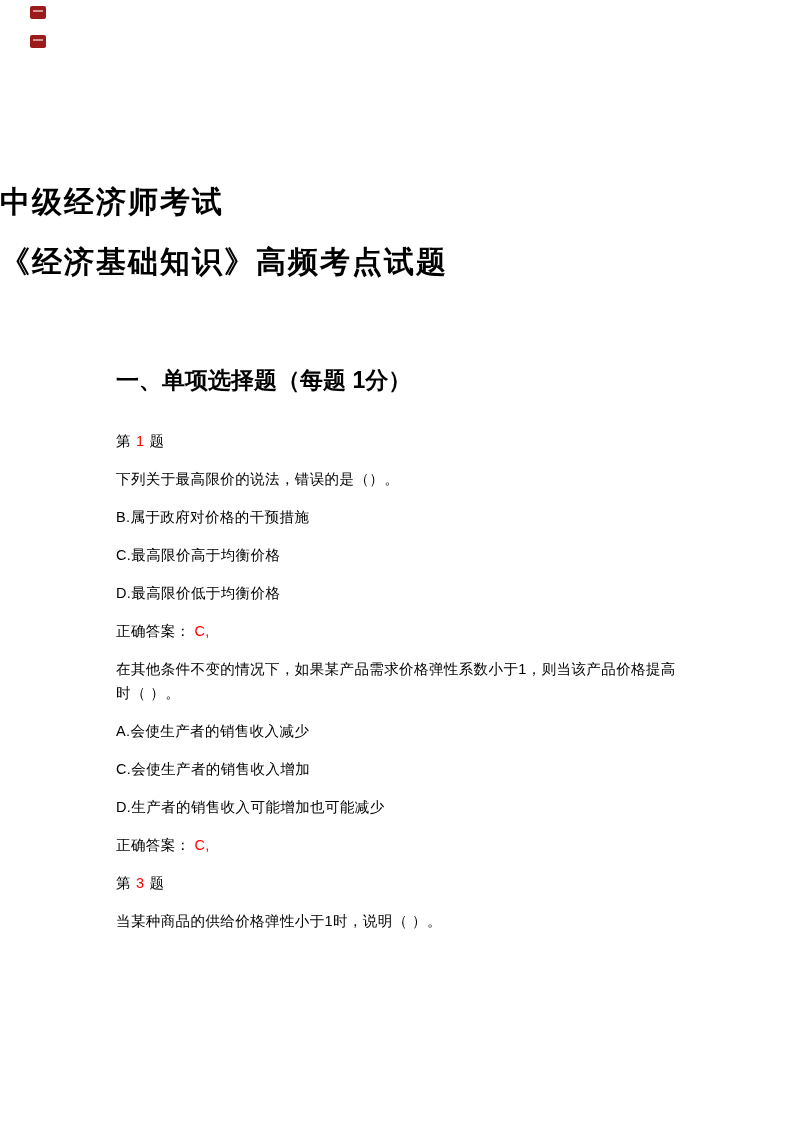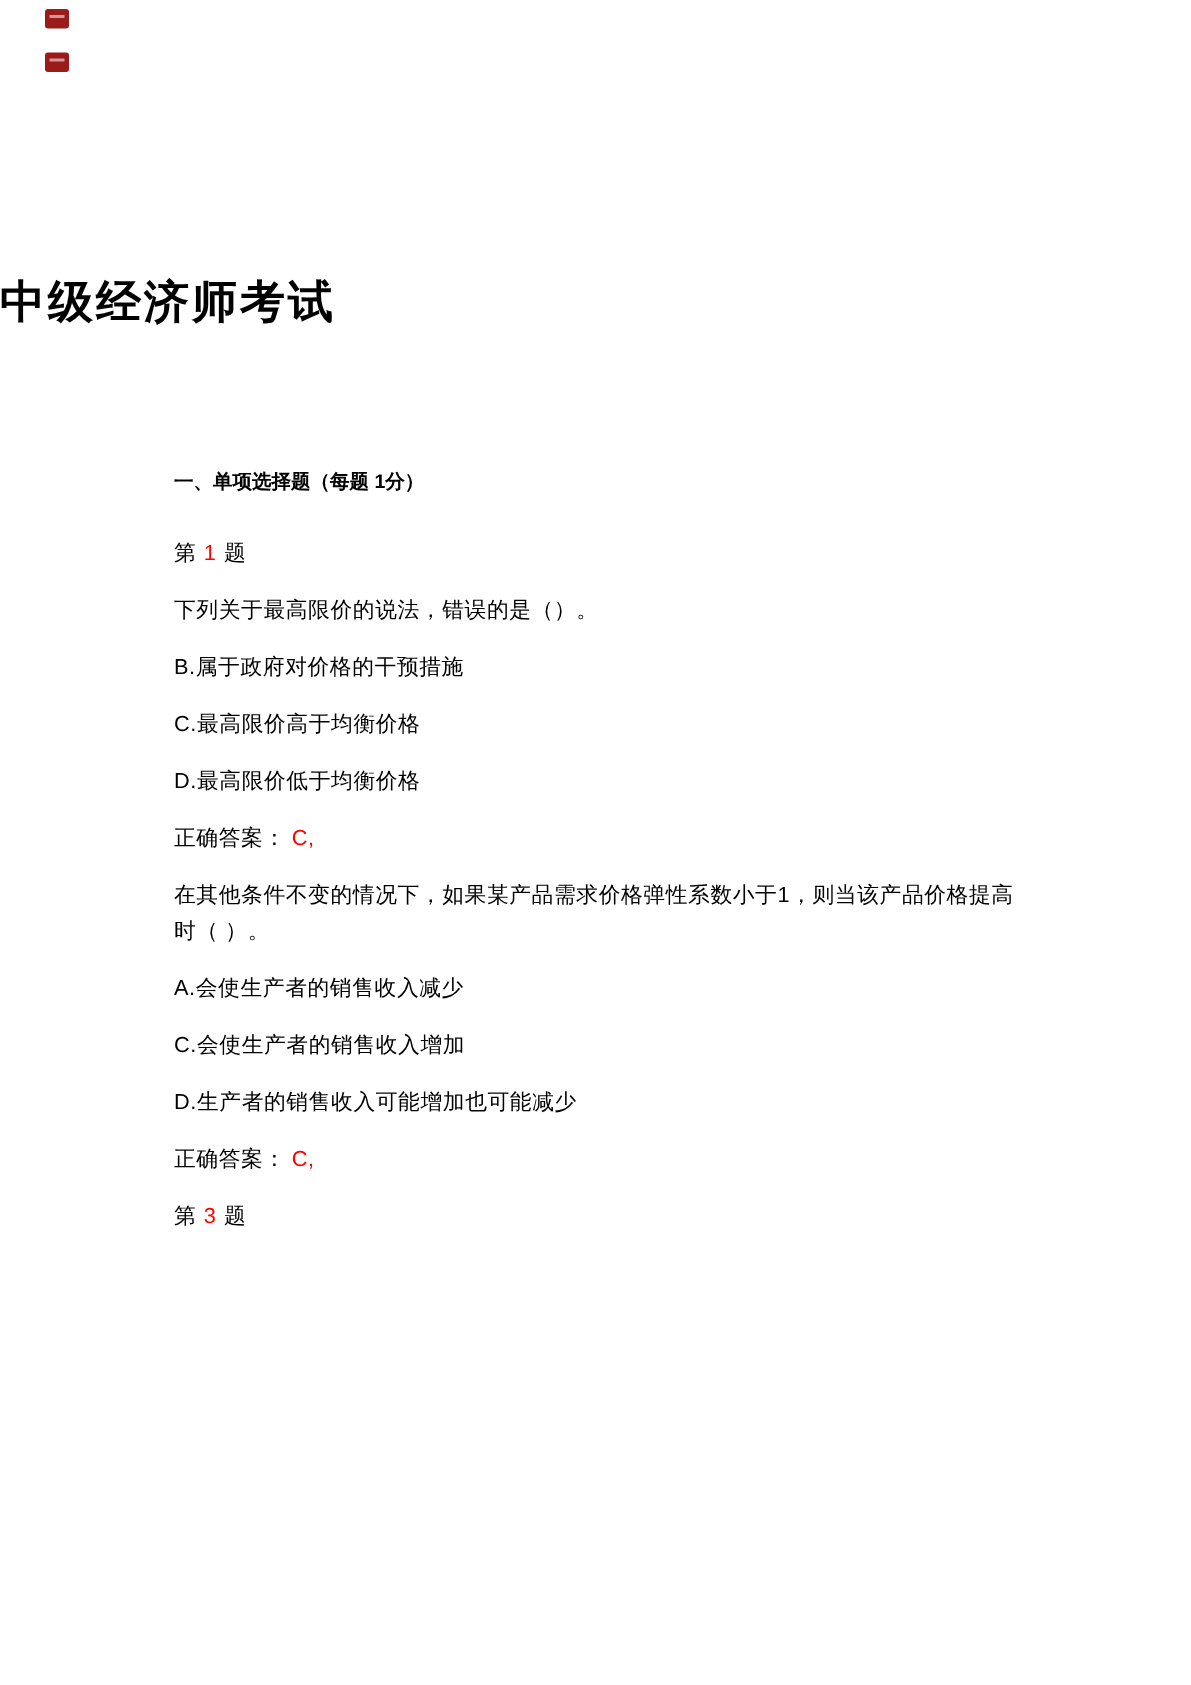--- a/index.html
+++ b/index.html
@@ -42,47 +42,48 @@
     margin: 0;
     letter-spacing: 2px;
   }
   .doc-title.second { margin-top: 24px; }
 
   .content {
     padding: 0 112px 0 116px;
   }
   .section-heading {
     margin: 88px 0 0 0;
-    font-size: 13px;
+    font-size: 23px;
     line-height: 25px;
     font-weight: bold;
   }
   p.line {
     font-size: 14.5px;
     line-height: 24px;
     margin: 14px 0 0 0;
     letter-spacing: 0.4px;
   }
-  p.first-after-heading { margin-top: 24px; }
+  p.first-after-heading { margin-top: 36px; }
   .red { color: #ff0000; }
   .qnum-val { margin: 0 5px; }
   .answer-val { margin-left: 4px; }
 </style>
 </head>
 <body>
 
 <div class="seal seal-1">
     <span class="fleck"></span>
   </div>
 <div class="seal seal-2">
     <span class="fleck"></span>
   </div>
 
 <div class="titles">
   <div class="doc-title">中级经济师考试</div>
+  <div class="doc-title second">《经济基础知识》高频考点试题</div>
 </div>
 
 <div class="content">
 
   <div class="section-heading">一、单项选择题（每题 1分）</div>
 
   <div>
     <p class="line first-after-heading"><span>第</span><span class="red qnum-val">1</span><span>题</span></p>
     <p class="line">下列关于最高限价的说法，错误的是（）。</p>
     <p class="line">B.属于政府对价格的干预措施</p>
@@ -94,15 +95,16 @@
   <div>
     <p class="line">在其他条件不变的情况下，如果某产品需求价格弹性系数小于1，则当该产品价格提高时（ ）。</p>
     <p class="line">A.会使生产者的销售收入减少</p>
     <p class="line">C.会使生产者的销售收入增加</p>
     <p class="line">D.生产者的销售收入可能增加也可能减少</p>
     <p class="line"><span>正确答案：</span><span class="red answer-val">C,</span></p>
   </div>
 
   <div>
     <p class="line"><span>第</span><span class="red qnum-val">3</span><span>题</span></p>
+    <p class="line">当某种商品的供给价格弹性小于1时，说明（ ）。</p>
   </div>
 
 </div>
 
 </body></html>

